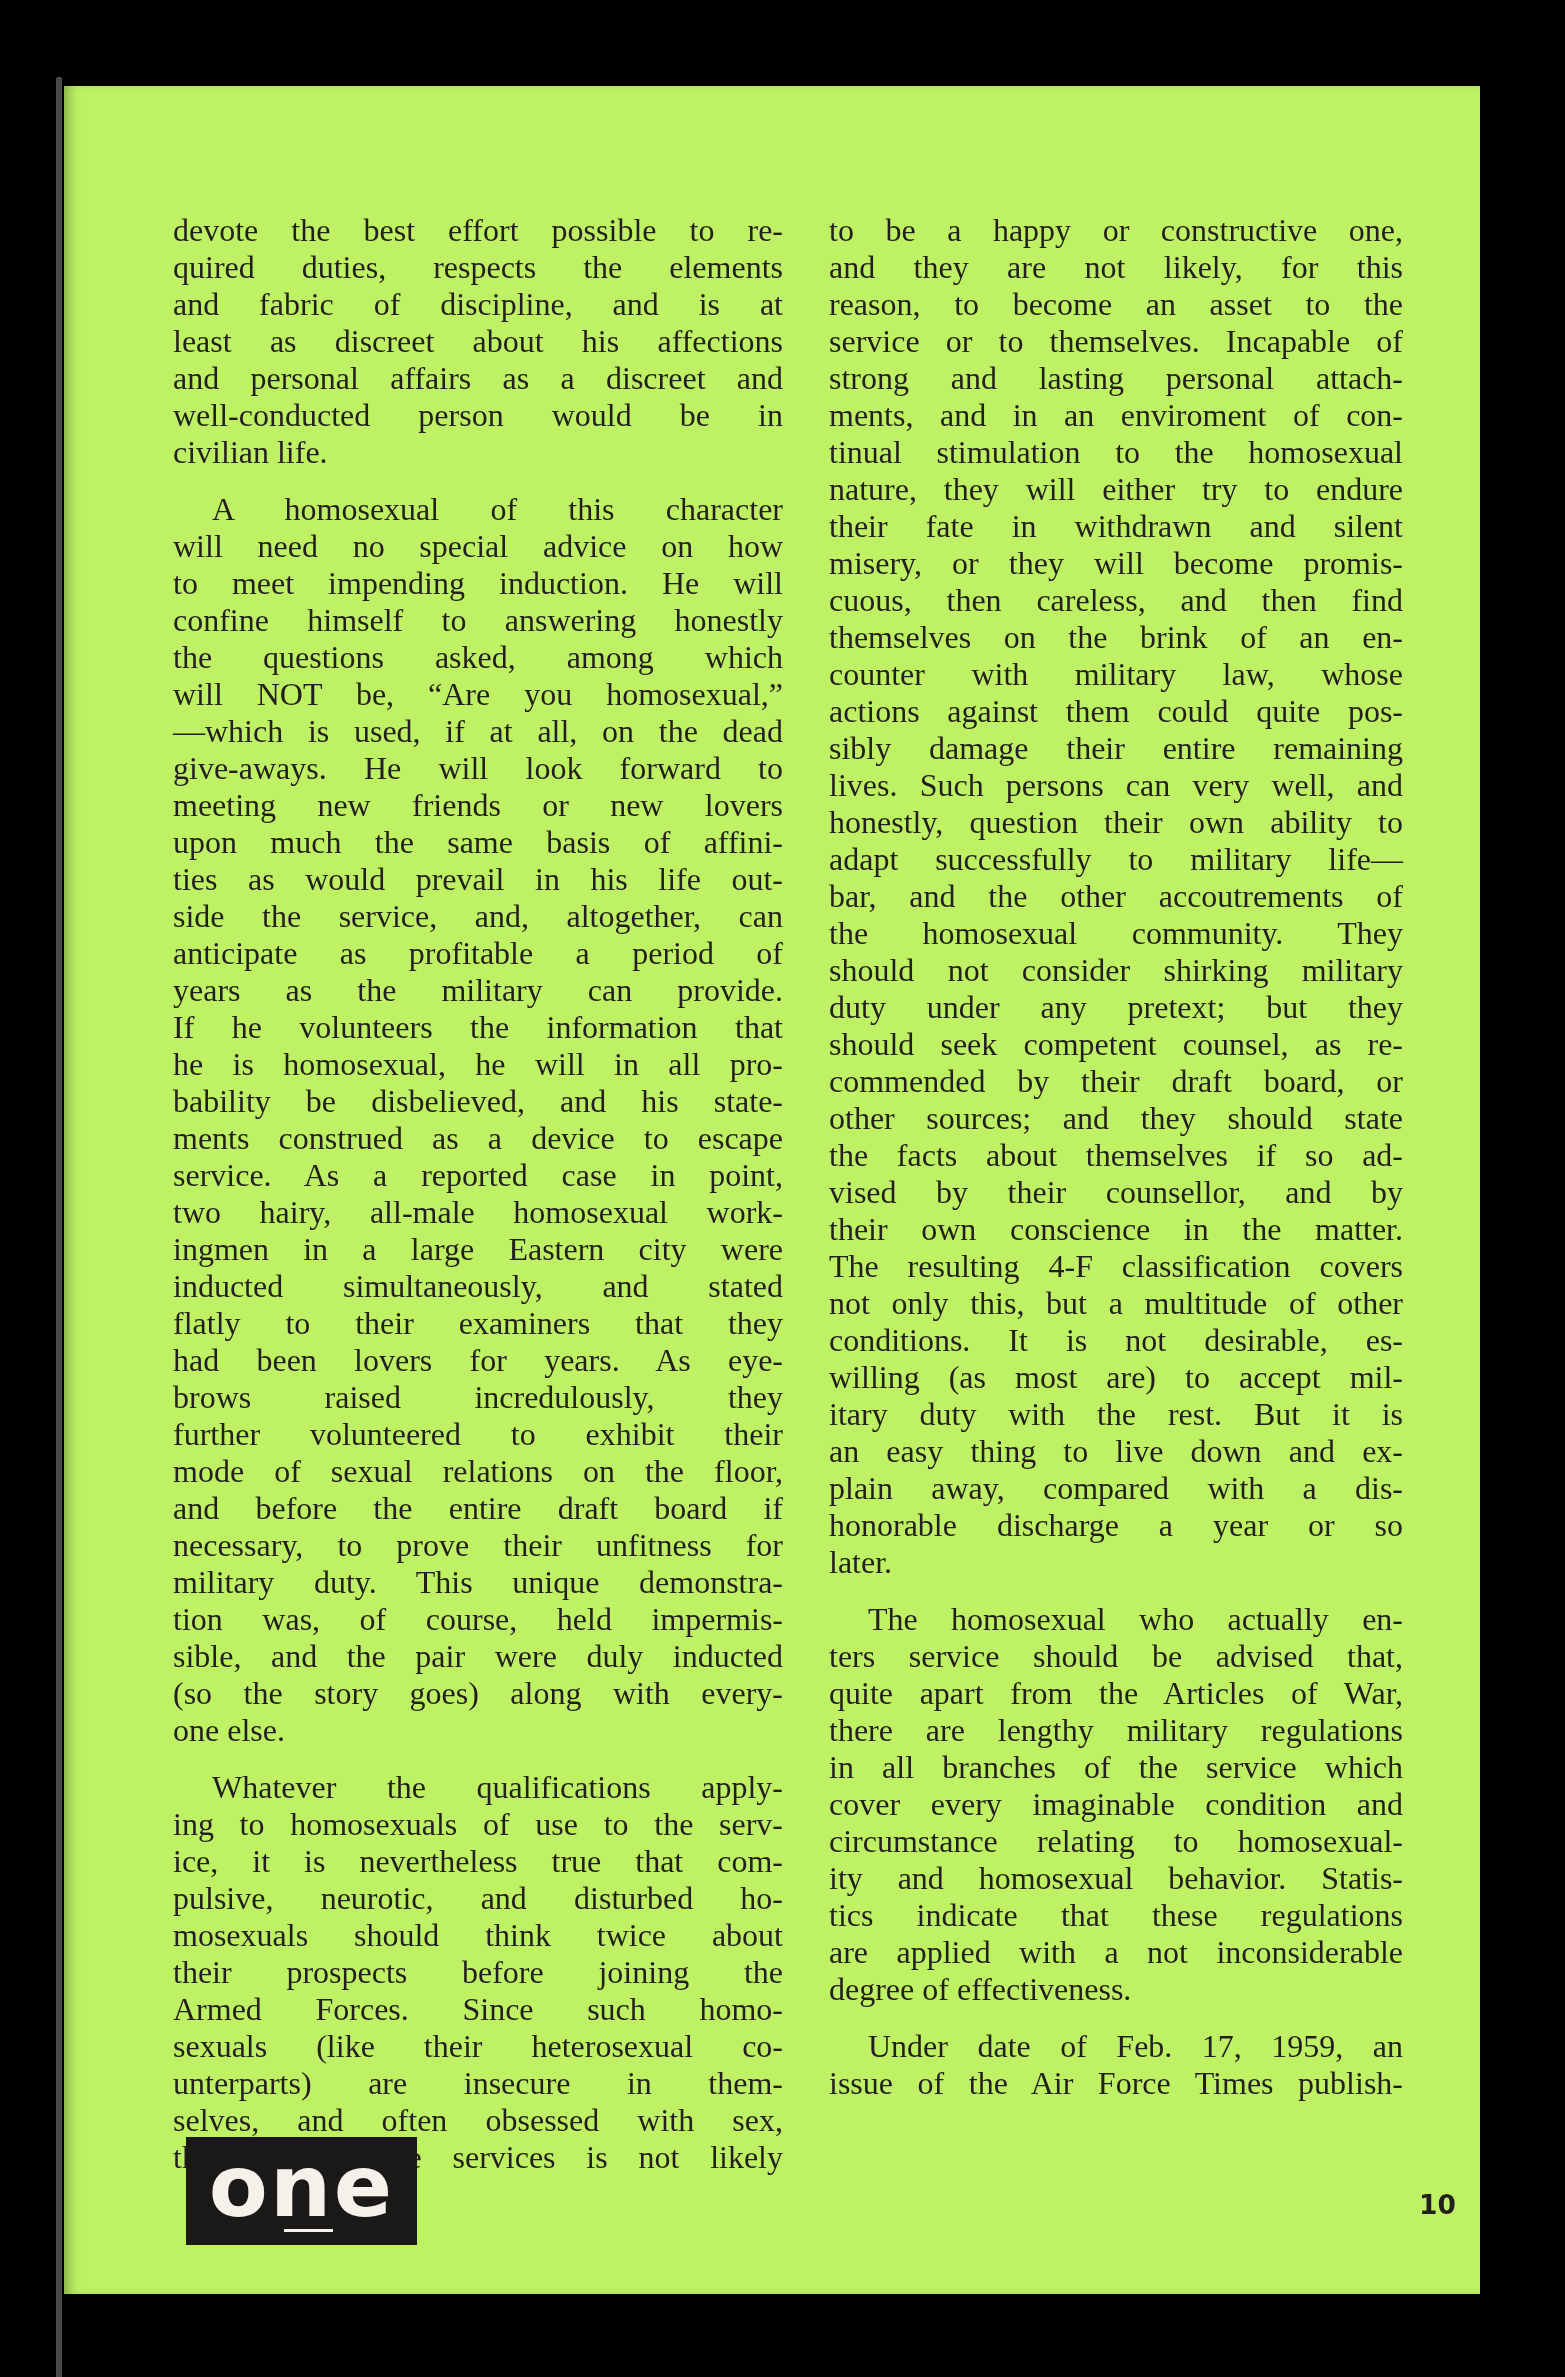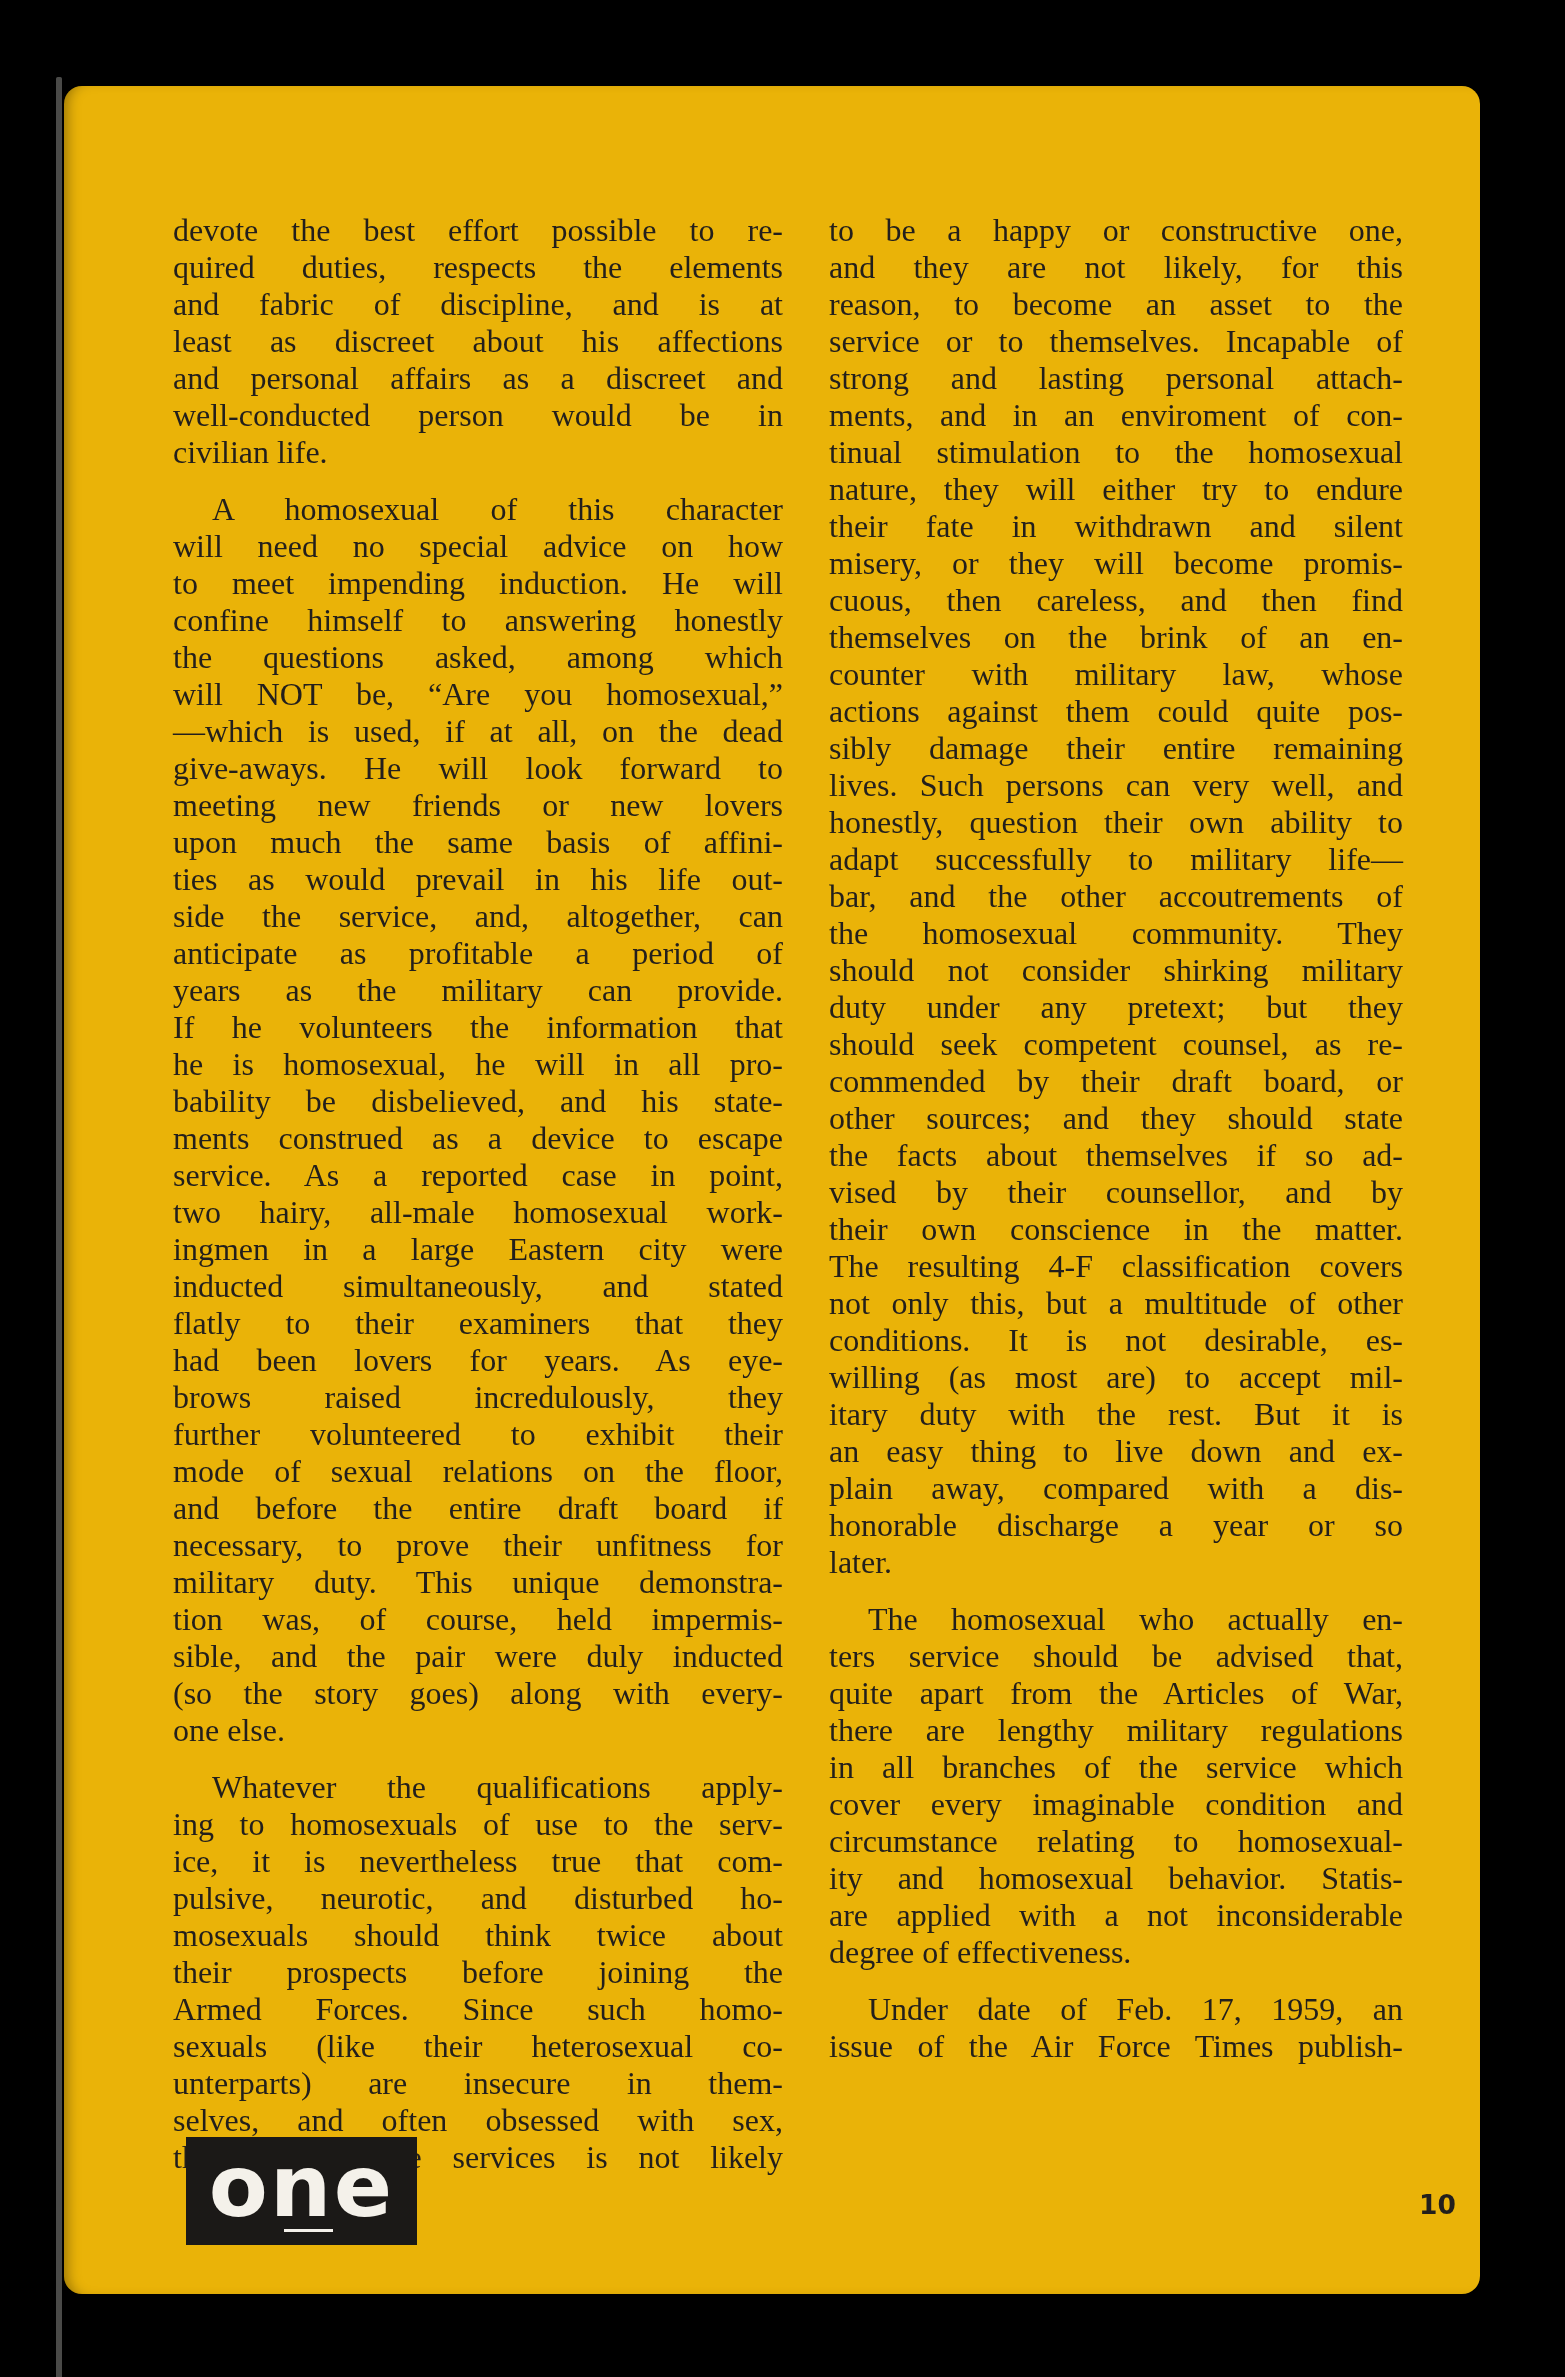--- a/index.html
+++ b/index.html
@@ -6,23 +6,22 @@
   body {
     width:1566px; height:2377px; background:#000;
     position:relative; overflow:hidden;
   }
   .spine {
     position:absolute; left:56px; top:77px; width:6.3px; height:2301px;
     background:#4a4a48; border-radius:1.7px 1.7px 0 0;
   }
   .page {
     position:absolute; left:64px; top:86px; width:1416px; height:2208px;
-    background:#eab308;
+    background:#bef264;
     box-shadow: inset 10.4px 0 12.7px -7px rgba(0,0,0,0.35);
-    border-radius: 18px;
   }
   .col {
     position:absolute; top:126px;
     font-family:"Liberation Serif","DejaVu Serif",serif;
     font-size:32px; line-height:37px; color:#231f1c;
   }
   .col-left  { left:109px; width:610px; }
   .col-right { left:765px; width:574px; }
   .line {
     display:block; white-space:nowrap; height:37px;
@@ -148,20 +147,21 @@
       <span class="line">honorable discharge a year or so</span>
       <span class="line last">later.</span>
       <span class="line indent">The homosexual who actually en-</span>
       <span class="line">ters service should be advised that,</span>
       <span class="line">quite apart from the Articles of War,</span>
       <span class="line">there are lengthy military regulations</span>
       <span class="line">in all branches of the service which</span>
       <span class="line">cover every imaginable condition and</span>
       <span class="line">circumstance relating to homosexual-</span>
       <span class="line">ity and homosexual behavior. Statis-</span>
+      <span class="line">tics indicate that these regulations</span>
       <span class="line">are applied with a not inconsiderable</span>
       <span class="line last">degree of effectiveness.</span>
       <span class="line indent">Under date of Feb. 17, 1959, an</span>
       <span class="line">issue of the Air Force Times publish-</span>
     </div>
 
   <div class="logo">
     <span>one</span>
     <div class="uline"></div>
   </div>

